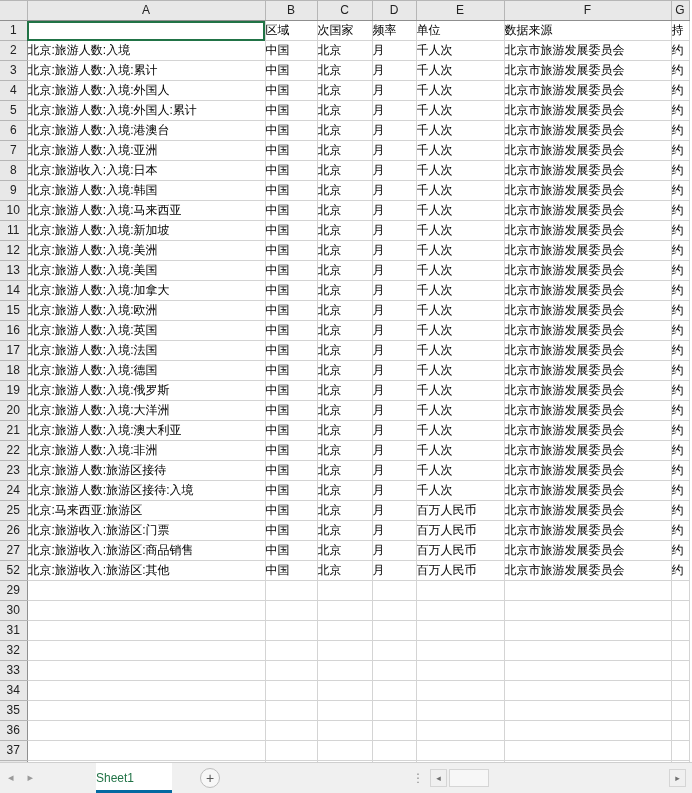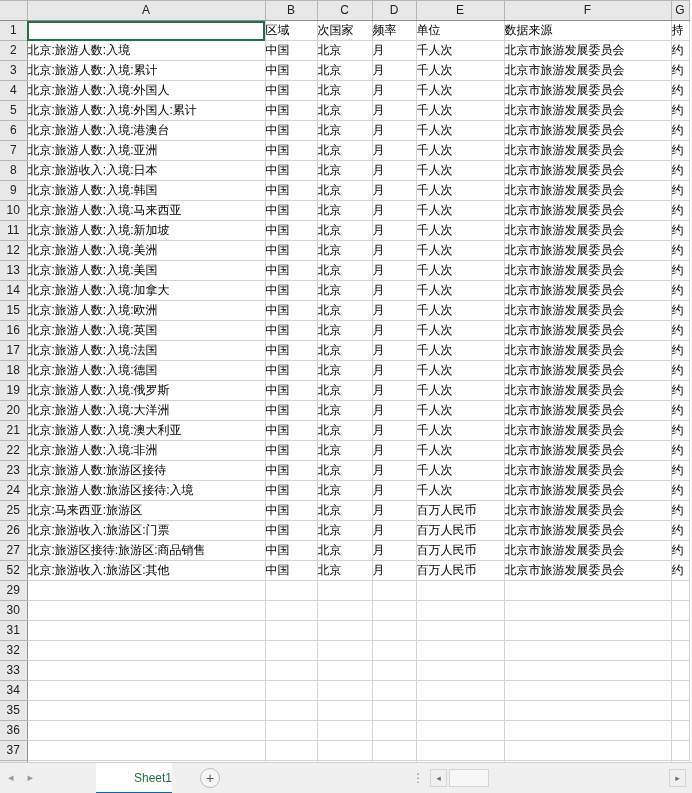--- a/index.html
+++ b/index.html
@@ -109,25 +109,25 @@
     display: flex; gap: 14px;
     color: #9a9a9a;
     font-size: 11px;
     line-height: 16px;
   }
   .sheet-tab {
     position: absolute;
     left: 96px; top: 0px;
     width: 76px; height: 30px;
     line-height: 31px;
-    text-align: right;
+    text-align: left;
     font-size: 12px;
     color: #217346;
     background: #ffffff;
-    border-bottom: 1px solid #0369a1;
+    border-bottom: 3px solid #0369a1;
     font-weight: normal;
   }
   .add-sheet {
     position: absolute;
     left: 200px; top: 5px;
     width: 20px; height: 20px;
     border: 1px solid #bdbdbd;
     border-radius: 50%;
     color: #5a5a5a;
     font-size: 14px;
@@ -455,21 +455,21 @@
             <td class="cell c-a align-left">北京:旅游收入:旅游区:门票</td>
             <td class="cell c-b align-left">中国</td>
             <td class="cell c-c align-left">北京</td>
             <td class="cell c-d align-left">月</td>
             <td class="cell c-e align-left">百万人民币</td>
             <td class="cell c-f align-left">北京市旅游发展委员会</td>
             <td class="cell c-g align-left">约</td>
           </tr>
           <tr>
             <td class="rowhead">27</td>
-            <td class="cell c-a align-left">北京:旅游区接待:旅游区:商品销售</td>
+            <td class="cell c-a align-left">北京:旅游收入:旅游区:商品销售</td>
             <td class="cell c-b align-left">中国</td>
             <td class="cell c-c align-left">北京</td>
             <td class="cell c-d align-left">月</td>
             <td class="cell c-e align-left">百万人民币</td>
             <td class="cell c-f align-left">北京市旅游发展委员会</td>
             <td class="cell c-g align-left">约</td>
           </tr>
           <tr>
             <td class="rowhead">52</td>
             <td class="cell c-a align-left">北京:旅游收入:旅游区:其他</td>

